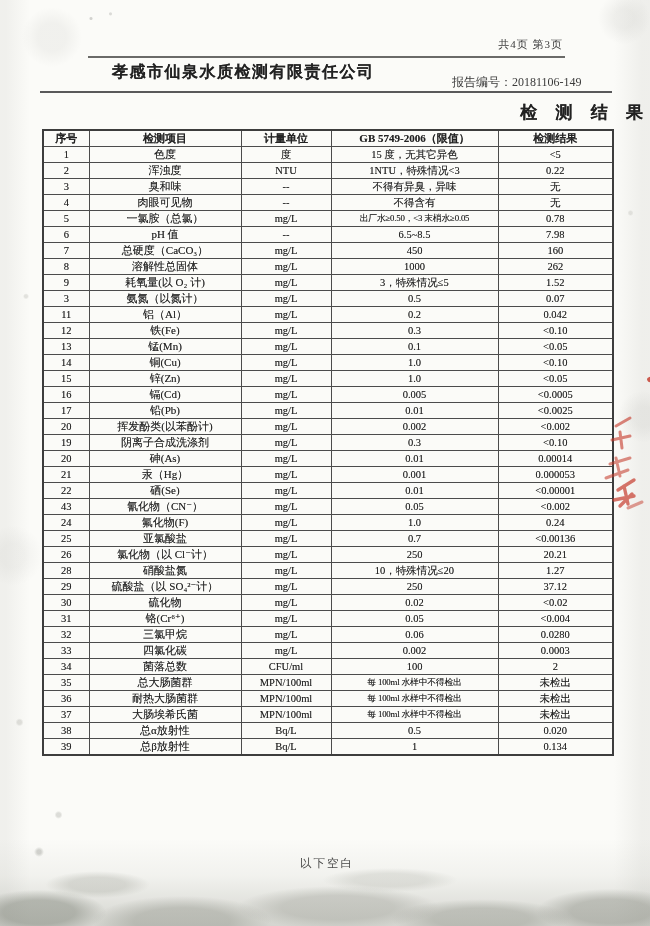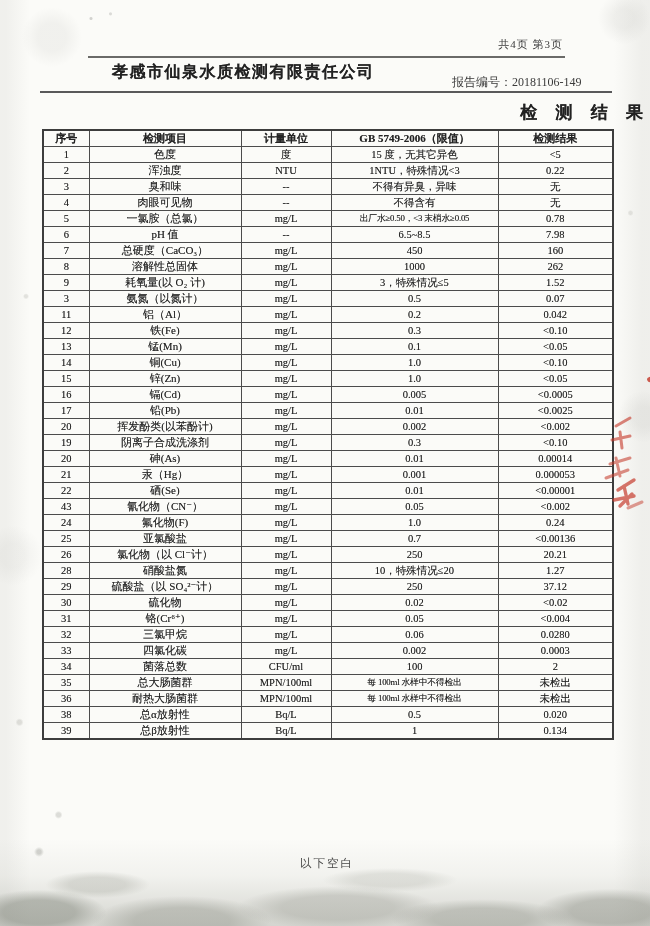--- a/index.html
+++ b/index.html
@@ -352,20 +352,27 @@
           <td>未检出</td>
         </tr>
         <tr>
           <td>36</td>
           <td class="item">耐热大肠菌群</td>
           <td>MPN/100ml</td>
           <td class="tight">每 100ml 水样中不得检出</td>
           <td>未检出</td>
         </tr>
         <tr>
+          <td>37</td>
+          <td class="item">大肠埃希氏菌</td>
+          <td>MPN/100ml</td>
+          <td class="tight">每 100ml 水样中不得检出</td>
+          <td>未检出</td>
+        </tr>
+        <tr>
           <td>38</td>
           <td class="item">总α放射性</td>
           <td>Bq/L</td>
           <td>0.5</td>
           <td>0.020</td>
         </tr>
         <tr>
           <td>39</td>
           <td class="item">总β放射性</td>
           <td>Bq/L</td>

